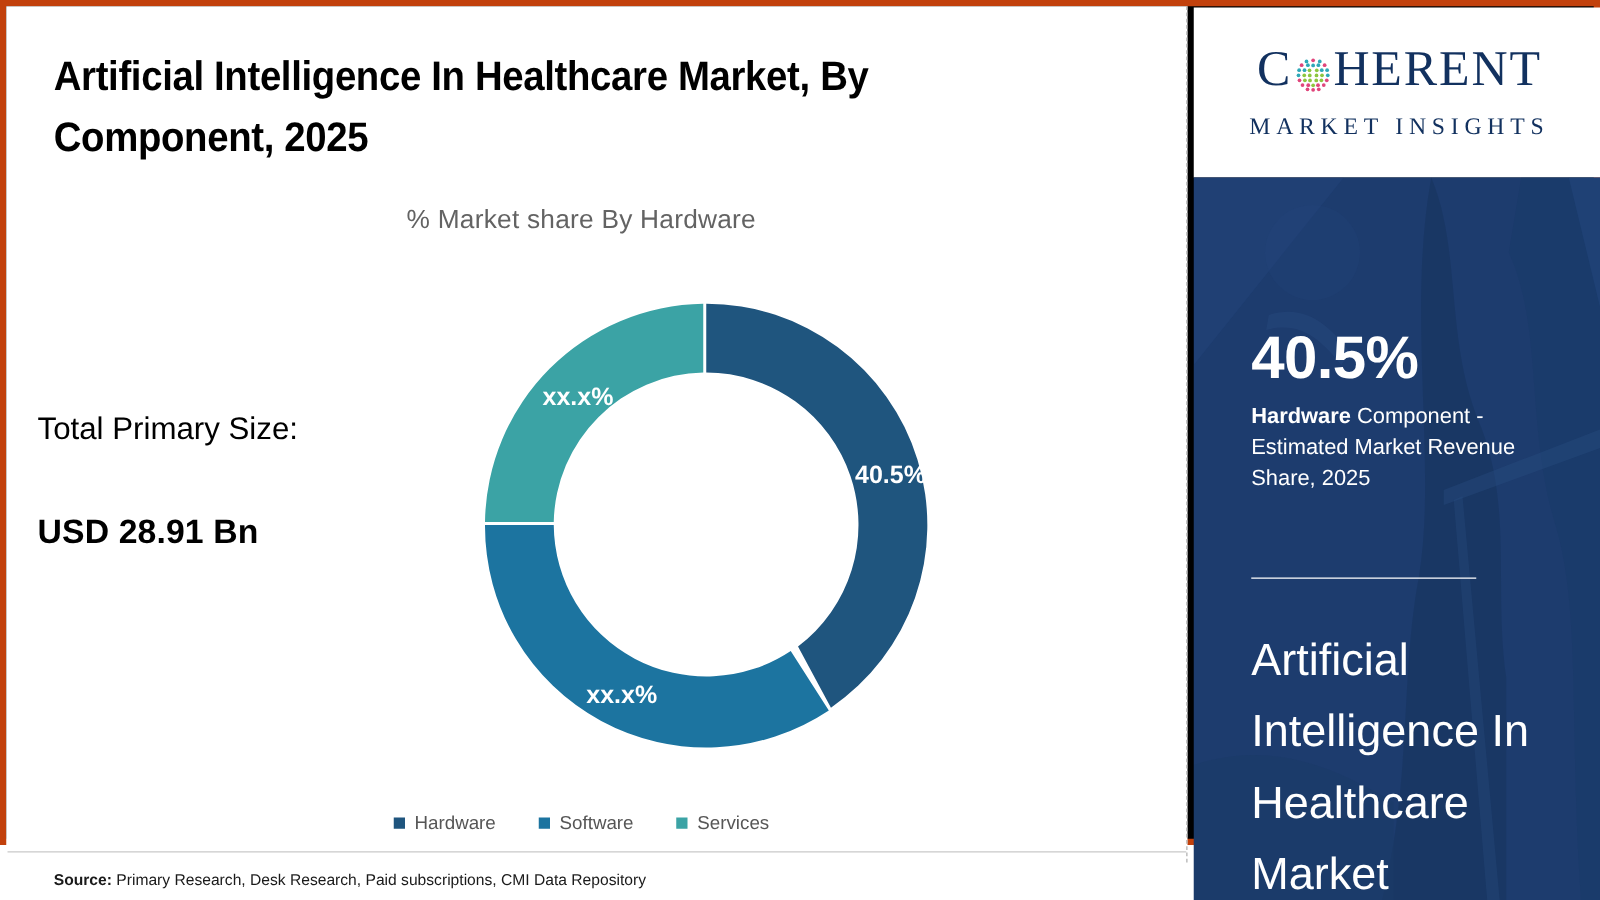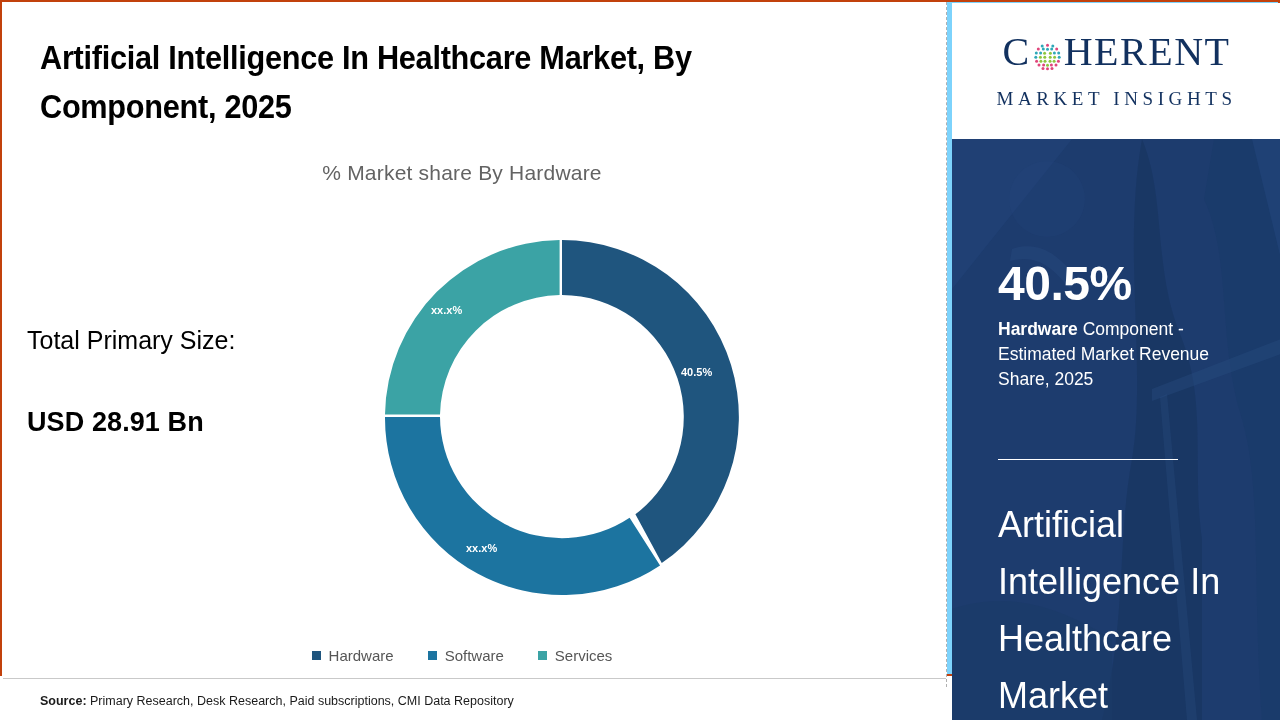--- a/index.html
+++ b/index.html
@@ -5,22 +5,22 @@
   * { margin:0; padding:0; box-sizing:border-box; }
   html, body {
     width:1280px; height:720px;
     font-family:"Liberation Sans", sans-serif;
     background:#ffffff;
     overflow:hidden;
   }
   #page {
     position:relative;
     width:1280px; height:676px;
-    background:#7dd3fc;
-    border:2px solid #c2410c;
+    background:#000000;
+    border:5px solid #c2410c;
   }
 
   
   #left-pane {
     position:absolute; left:0; top:0;
     width:945px; height:718px;
     background:#fff;
   }
   #divider-dashed {
     position:absolute; left:944px; top:0;
@@ -57,21 +57,21 @@
 
   
   #donut-wrap {
     position:absolute; left:375px; top:230px;
     width:370px; height:370px;
   }
   #donut-svg { display:block; width:370px; height:370px; }
 
   .slice-label {
     position:absolute;
-    font-size:11px; font-weight:bold; color:#ffffff;
+    font-size:20px; font-weight:bold; color:#ffffff;
     white-space:nowrap;
   }
   #label-hardware { left:679px; top:364px; }
   #label-software { left:464px; top:540px; }
   #label-services { left:429px; top:302px; }
 
   
   #legend {
     position:absolute; left:0; top:645px;
     width:920px;

